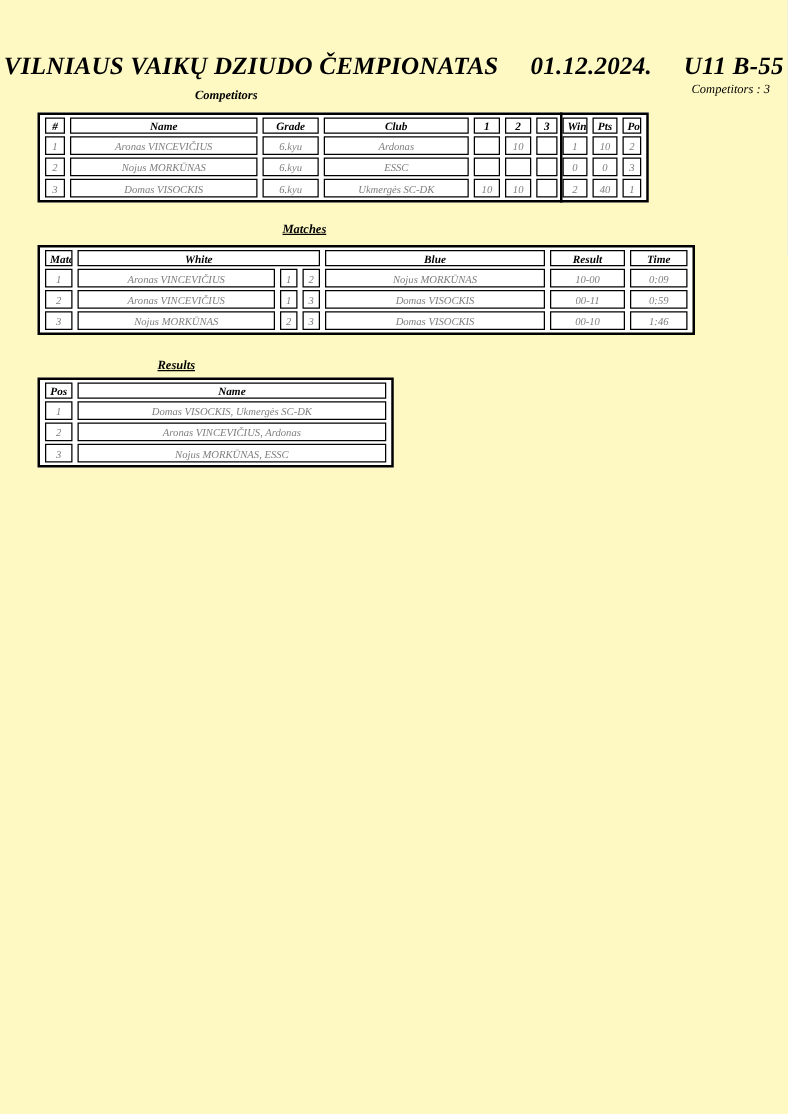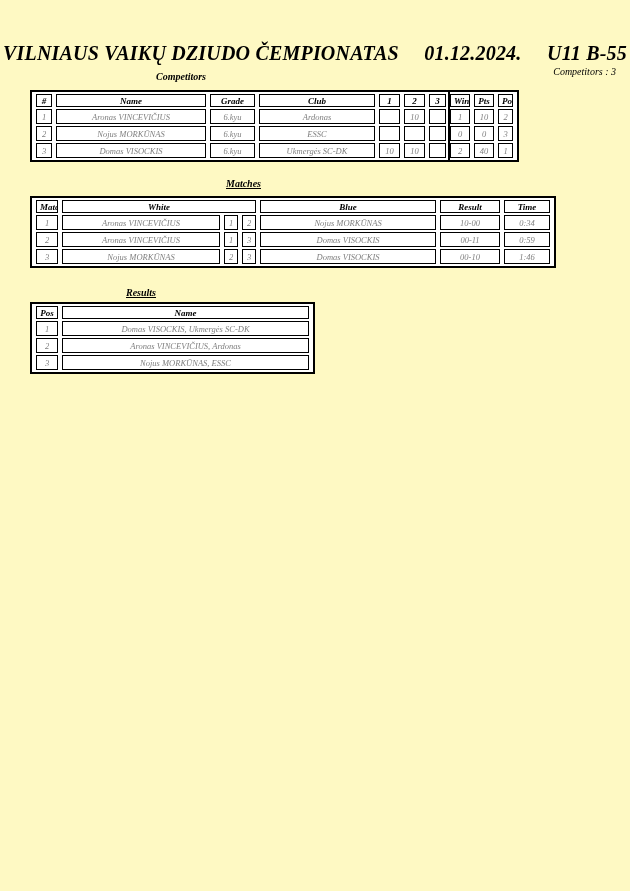--- a/index.html
+++ b/index.html
@@ -189,21 +189,21 @@
       </tr>
     </thead>
     <tbody>
       <tr>
         <td>1</td>
         <td class="cell-left">Aronas VINCEVIČIUS</td>
         <td>1</td>
         <td>2</td>
         <td class="cell-left">Nojus MORKŪNAS</td>
         <td>10-00</td>
-        <td>0:34</td>
+        <td>0:09</td>
       </tr>
       <tr>
         <td>2</td>
         <td class="cell-left">Aronas VINCEVIČIUS</td>
         <td>1</td>
         <td>3</td>
         <td class="cell-left">Domas VISOCKIS</td>
         <td>00-11</td>
         <td>0:59</td>
       </tr>

